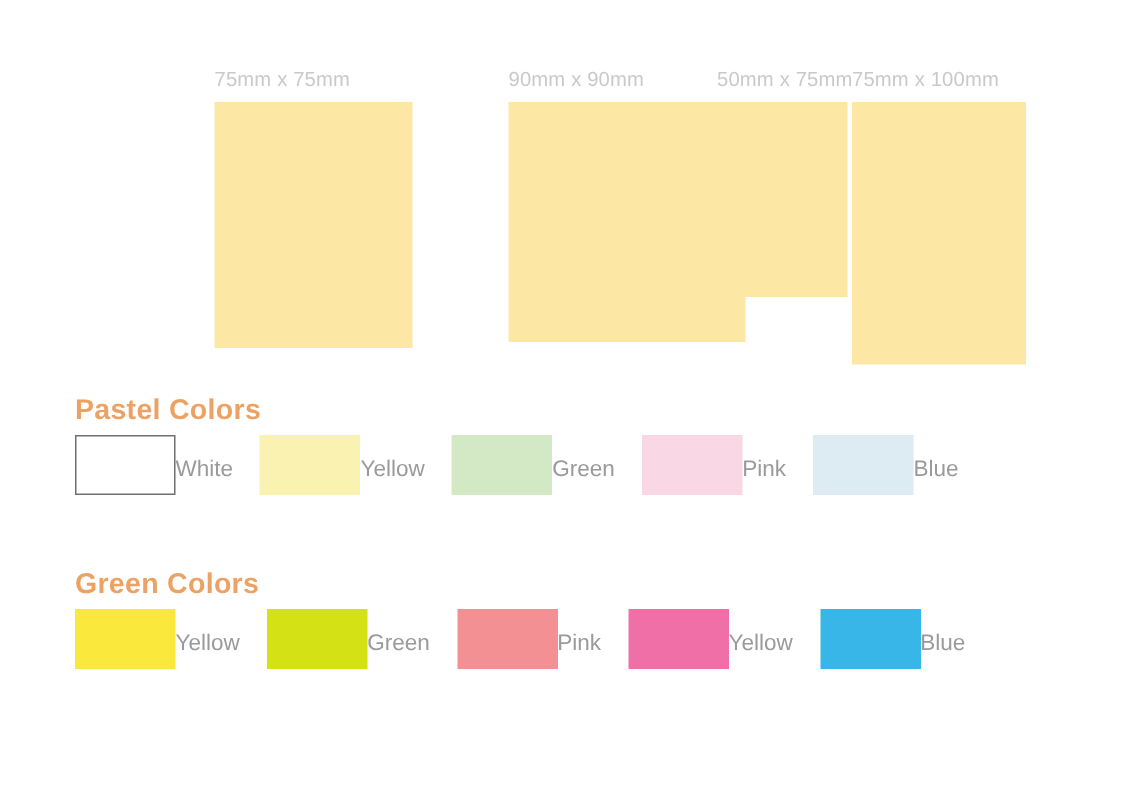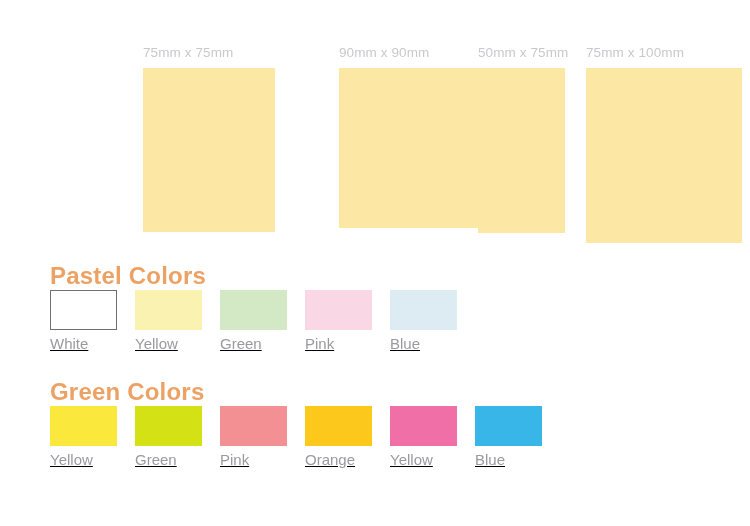--- a/index.html
+++ b/index.html
@@ -52,38 +52,38 @@
     width: 750px;
   }
   #pastel-section { top: 264px; }
   #neon-section   { top: 380px; }
 
   .palette-heading {
     position: absolute;
     left: 50px;
     top: 0;
     margin: 0;
-    font-size: 24px;
+    font-size: 19px;
     font-weight: bold;
     color: #eda265;
     letter-spacing: 0.2px;
     line-height: 1;
   }
   .palette-row {
     position: absolute;
     left: 50px;
     top: 26px;
     display: flex;
     align-items: flex-start;
   }
   .color-item {
     display: flex;
-    flex-direction: column;
+    flex-direction: row;
+    align-items: center;
     margin-right: 18px;
-    text-decoration: underline;
   }
   .color-item:last-child { margin-right: 0; }
   .color-chip {
     width: 67px;
     height: 40px;
     display: block;
   }
   .color-chip.bordered {
     box-sizing: border-box;
     border: 1px solid #6e6e73;
@@ -102,25 +102,25 @@
 <div id="sizes-section">
 
     <div class="size-item" style="left: 143px; top: 68px; width: 132px; height: 164px;">
       <div class="size-label">75mm x 75mm</div>
       <div class="size-swatch" style="background: rgb(252, 231, 165);"></div>
     </div>
     <div class="size-item" style="left: 312px; top: 68px; width: 158px; height: 160px; margin-left: 27px;">
       <div class="size-label">90mm x 90mm</div>
       <div class="size-swatch" style="background: rgb(252, 231, 165);"></div>
     </div>
-    <div class="size-item" style="left: 478px; top: 68px; width: 87px; height: 165px;">
+    <div class="size-item" style="left: 478px; top: 68px; width: 87px; height: 130px;">
       <div class="size-label">50mm x 75mm</div>
       <div class="size-swatch" style="background: rgb(252, 231, 165);"></div>
     </div>
-    <div class="size-item" style="left: 586px; top: 68px; width: 156px; height: 175px;">
+    <div class="size-item" style="left: 568px; top: 68px; width: 116px; height: 175px;">
       <div class="size-label">75mm x 100mm</div>
       <div class="size-swatch" style="background: rgb(252, 231, 165);"></div>
     </div>
   </div>
 
 <div id="pastel-section" class="palette-section">
   <h2 class="palette-heading">Pastel Colors</h2>
   <div class="palette-row" id="pastel-row">
 
   <div class="color-item">
@@ -156,24 +156,20 @@
       </div>
       <div class="color-item">
         <div class="color-chip" style="background: rgb(212, 226, 21);"></div>
         <div class="color-name">Green</div>
       </div>
       <div class="color-item">
         <div class="color-chip" style="background: rgb(243, 144, 147);"></div>
         <div class="color-name">Pink</div>
       </div>
       <div class="color-item">
-        <div class="color-chip" style="background: rgb(252, 200, 27);"></div>
-        <div class="color-name">Orange</div>
-      </div>
-      <div class="color-item">
         <div class="color-chip" style="background: rgb(240, 111, 166);"></div>
         <div class="color-name">Yellow</div>
       </div>
       <div class="color-item">
         <div class="color-chip" style="background: rgb(56, 182, 232);"></div>
         <div class="color-name">Blue</div>
       </div>
     </div>
 </div>
 

